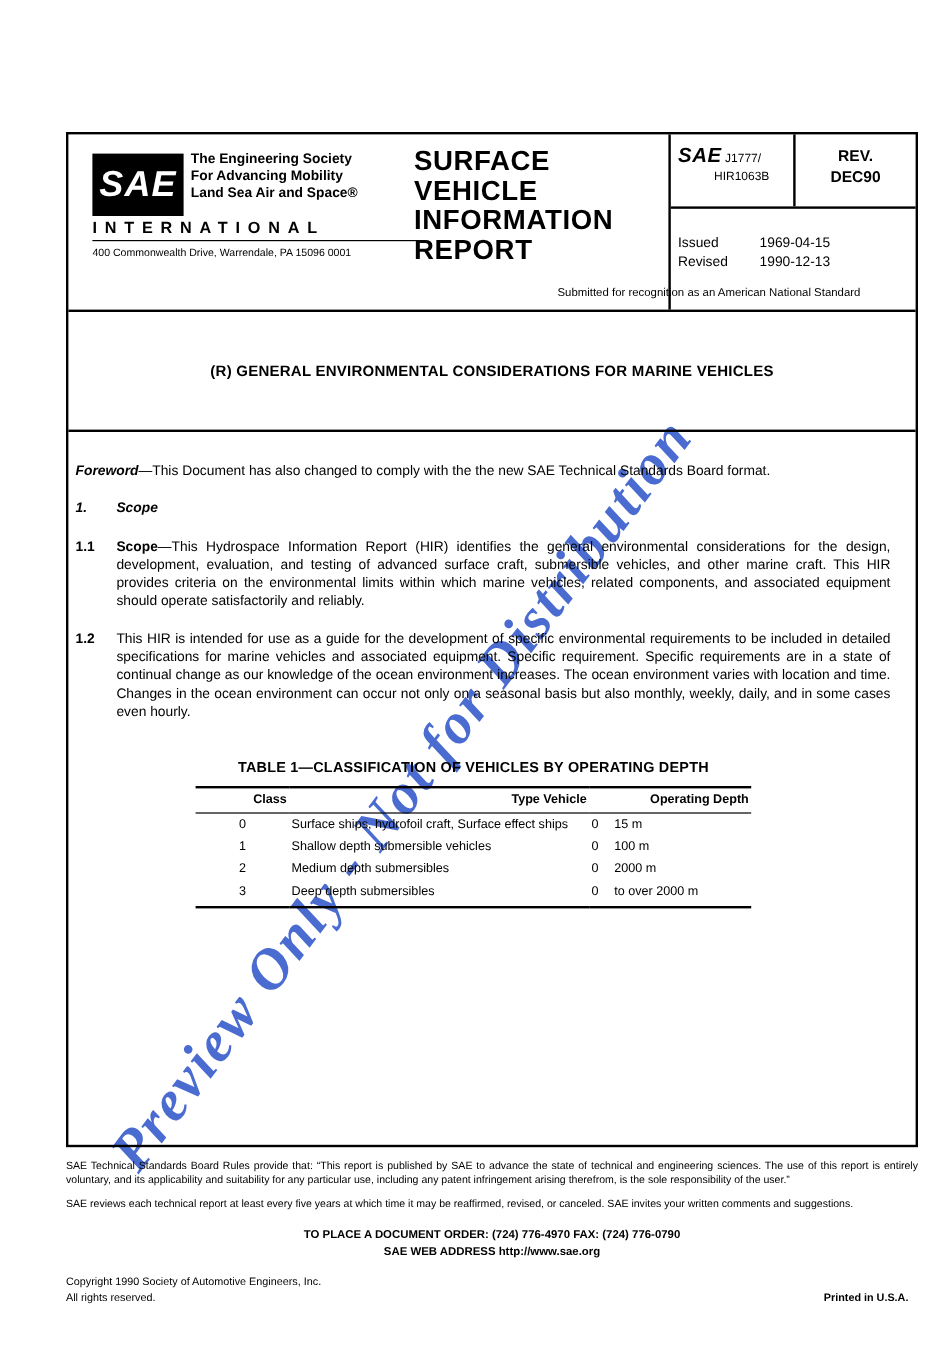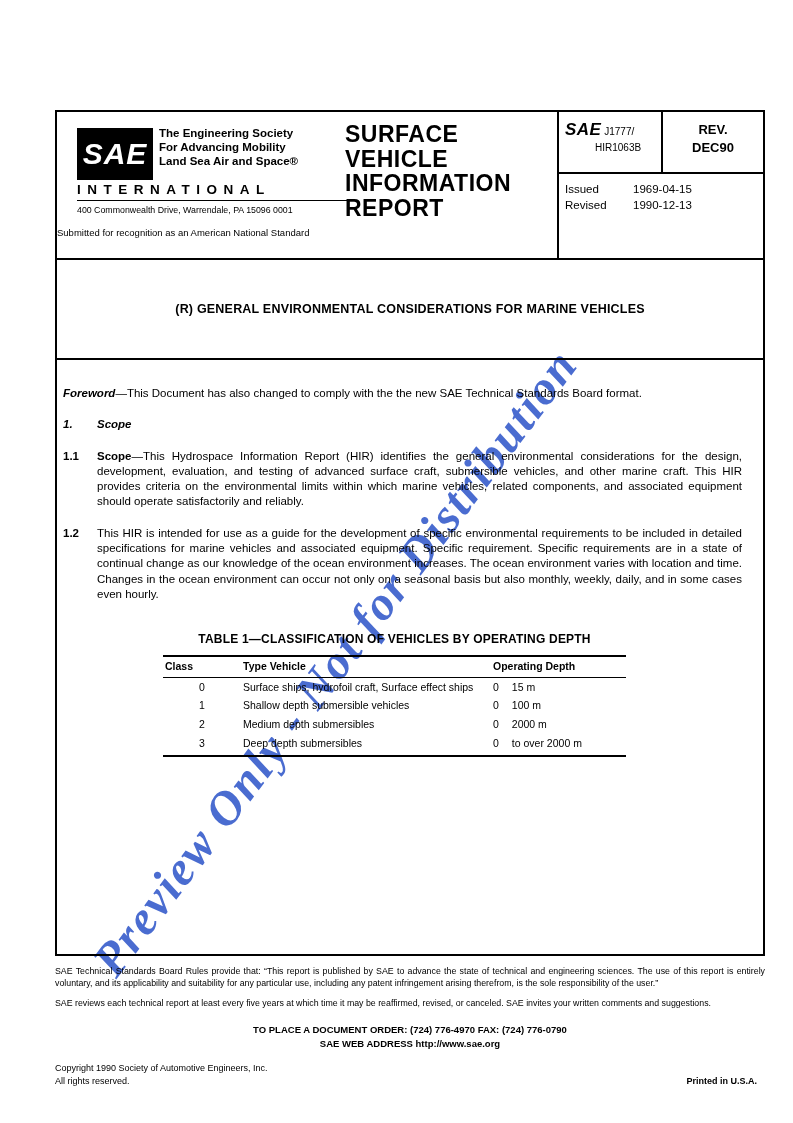--- a/index.html
+++ b/index.html
@@ -18,29 +18,29 @@
   .hdr-left { position:absolute; left:0; top:0; width:500px; height:100%; }
   .logo-box { position:absolute; left:20px; top:16px; width:76px; height:52px; background:#000; color:#fff;
               display:flex; align-items:center; justify-content:center;
               font-weight:bold; font-style:italic; font-size:30px; letter-spacing:1px; }
   .society { position:absolute; left:102px; top:15px; font-weight:bold; font-size:11.5px; line-height:1.2; white-space:pre-line; }
   .intl { position:absolute; left:20px; top:70px; width:272px; font-weight:bold; font-size:13.5px;
           letter-spacing:6.5px; border-bottom:1.5px solid #000; padding-bottom:3px; white-space:nowrap; }
   .address { position:absolute; left:20px; top:93px; font-size:8.8px; }
   .report-type { position:absolute; left:288px; top:10px; font-weight:bold; font-size:23px; line-height:1.07;
                  white-space:pre-line; letter-spacing:0.5px; }
-  .submitted { position:absolute; bottom:20px; left:0; width:660px; text-align:left; font-size:9.5px; }
+  .submitted { position:absolute; bottom:8px; left:0; width:660px; text-align:right; font-size:9.5px; }
 
   .hdr-right { position:absolute; left:500px; top:0; width:206px; height:100%; border-left:2px solid #000; }
   .docid-row { display:flex; height:62px; border-bottom:2px solid #000; }
   .docid-cell { width:102px; padding:7px 4px 0 6px; font-size:10px; line-height:1.3; }
   .docid-logo { font-weight:bold; font-style:italic; font-size:17px; letter-spacing:0.5px; }
   .docid-l2 { margin-left:30px; }
   .rev-cell { flex:1; border-left:2px solid #000; text-align:center; font-weight:bold; font-size:13px; padding-top:9px; line-height:1.35; }
-  .issue-rows { padding:9px 6px 0 6px; font-size:11.5px; }
+  .issue-rows { padding:9px 6px 0 6px; font-size:11.5px;margin-top:14px; }
   .issue-row { display:flex; margin-bottom:4px; }
   .issue-label { width:68px; }
 
   
   .title-bar { height:100px; border-bottom:2px solid #000; display:flex; align-items:center; justify-content:center;
                font-weight:bold; font-size:12.5px; letter-spacing:0.2px; text-align:center; }
 
   
   .content { padding:26px 21px 0 6px; font-size:11.5px; line-height:1.33; text-align:justify; }
   .para { display:flex; margin-bottom:16px; }
@@ -48,21 +48,21 @@
   .pnum.it { font-style:italic; }
   .ptxt { flex:1; }
   .b { font-weight:bold; }
   .bi { font-weight:bold; font-style:italic; }
   .s1-head { font-weight:bold; font-style:italic; }
 
   
   .tbl-wrap { width:463px; margin:30px 0 0 100px; text-align:left; }
   .tbl-title { text-align:center; font-weight:bold; font-size:12px; margin-bottom:7px; letter-spacing:0.2px; }
   table.t1 { width:100%; border-collapse:collapse; font-size:10.5px; border-top:2px solid #000; }
-  table.t1 th { font-weight:bold; border-bottom:1.5px solid #000; padding:3px 2px; text-align:left; }
+  table.t1 th { font-weight:bold; border-bottom:1.5px solid #000; padding:3px 2px; text-align:right; }
   table.t1 td { padding:2.5px 2px; vertical-align:top; }
   table.t1 tr:last-child td { border-bottom:2px solid #000; padding-bottom:4px; }
   col.c-class { width:78px; }
   col.c-type  { width:250px; }
   col.c-depth { width:135px; }
   td.cell-class { text-align:center; }
   td.cell-type { text-align:left; }
   td.cell-depth { text-align:left; padding-left:4px; }
   .depth-to { margin-left:13px; }
 

